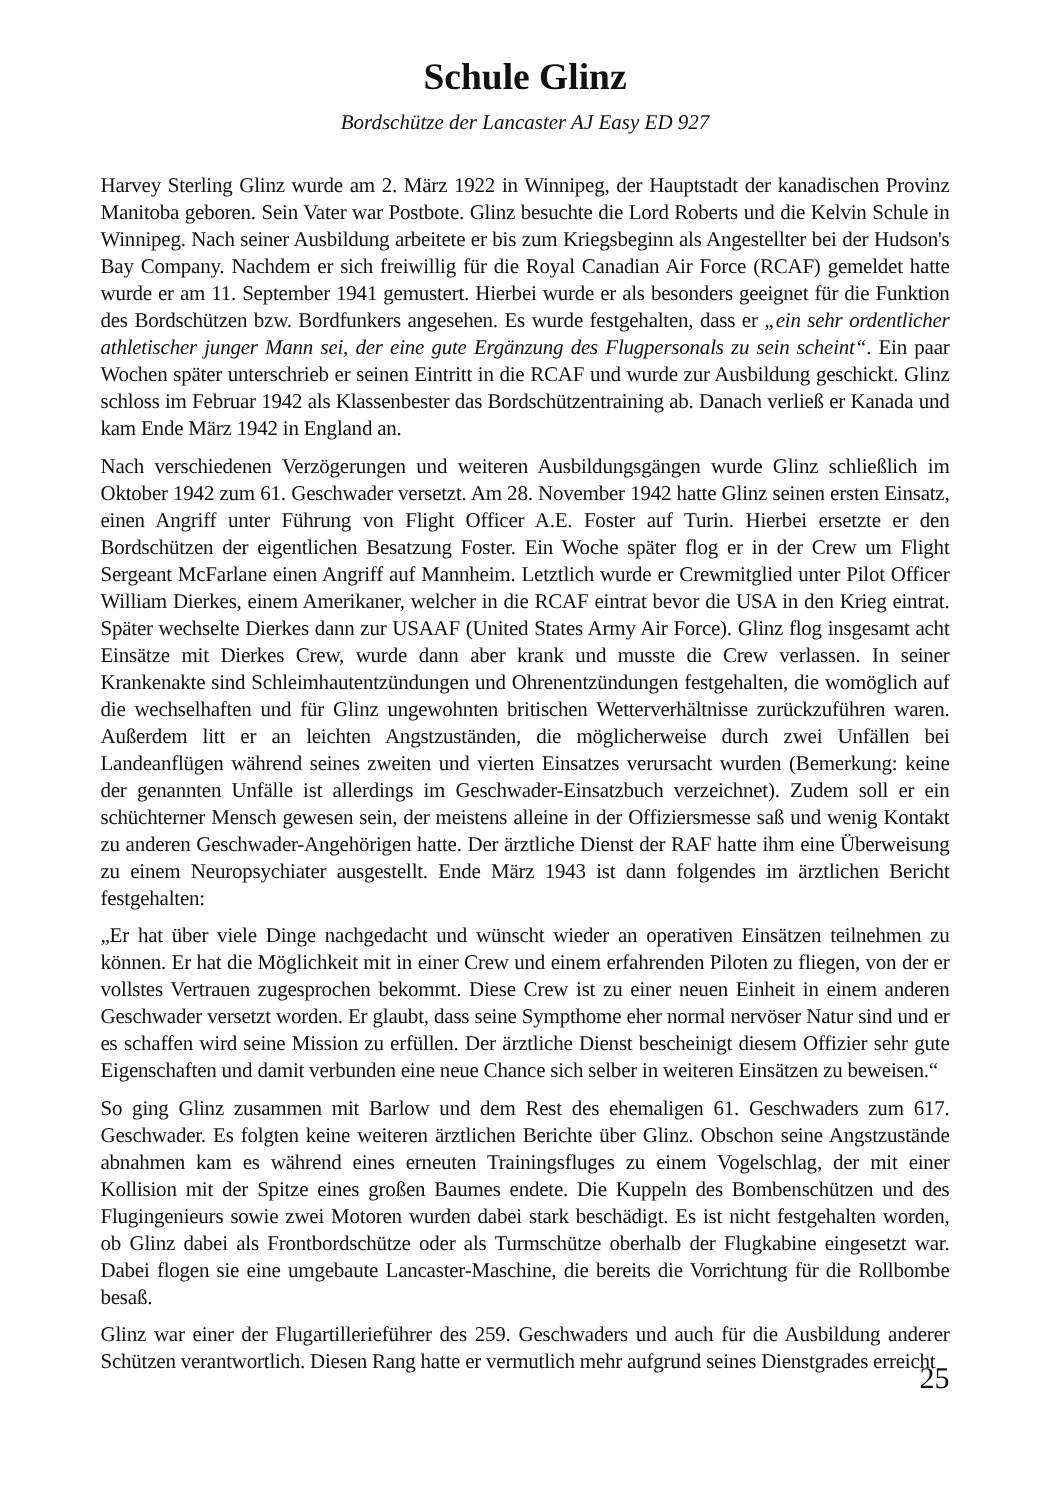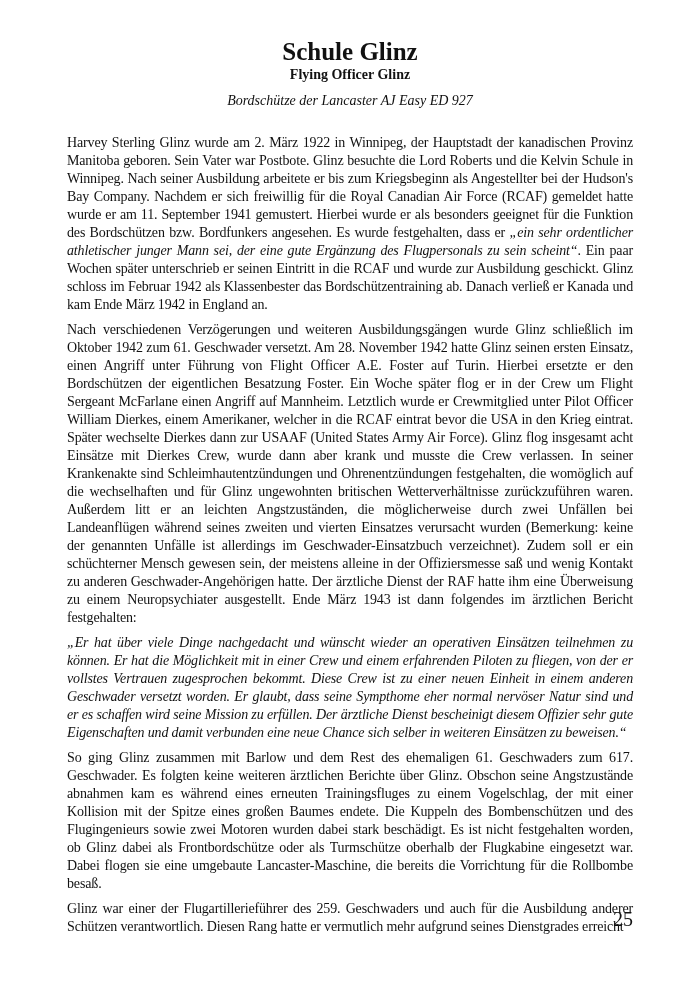--- a/index.html
+++ b/index.html
@@ -5,29 +5,28 @@
   html, body { margin: 0; padding: 0; background: #ffffff; }
   body { width: 699px; height: 992px; position: relative; overflow: hidden;
          font-family: "Liberation Serif", "DejaVu Serif", serif; color: #111; }
   .page { position: absolute; left: 67px; top: 38px; width: 566px; }
   .title { text-align: center; font-weight: bold; font-size: 25px; line-height: 28px; margin: 0; }
   .subtitle { text-align: center; font-weight: bold; font-size: 14px; line-height: 18px; margin: 0; }
   .role { text-align: center; font-style: italic; font-size: 14px; line-height: 18px; margin: 8px 0 0 0; }
   .body { margin-top: 24px; }
   p { margin: 0 0 7px 0; font-size: 14px; line-height: 18px; text-align: justify; letter-spacing: -0.15px; }
   em { font-style: italic; }
-  .quote { font-style: italic; }
+  .quote { }
   .pagenum { position: absolute; right: 66px; top: 908px; font-size: 20px; }
 </style>
 </head>
 <body>
 
 <div class="page">
   <h1 class="title">Schule Glinz</h1>
-  <div class="subtitle">Flying Officer Glinz</div>
   <div class="role">Bordschütze der Lancaster AJ Easy ED 927</div>
 
   <div class="body">
     <p><span>Harvey Sterling Glinz wurde am 2. März 1922 in Winnipeg, der Hauptstadt der kanadischen Provinz Manitoba geboren. Sein Vater war Postbote. Glinz besuchte die Lord Roberts und die Kelvin Schule in Winnipeg. Nach seiner Ausbildung arbeitete er bis zum Kriegsbeginn als Angestellter bei der Hudson's Bay Company. Nachdem er sich freiwillig für die Royal Canadian Air Force (RCAF) gemeldet hatte wurde er am 11. September 1941 gemustert. Hierbei wurde er als besonders geeignet für die Funktion des Bordschützen bzw. Bordfunkers angesehen. Es wurde festgehalten, dass er </span><em>„ein sehr ordentlicher athletischer junger Mann sei, der eine gute Ergänzung des Flugpersonals zu sein scheint“</em><span>. Ein paar Wochen später unterschrieb er seinen Eintritt in die RCAF und wurde zur Ausbildung geschickt. Glinz schloss im Februar 1942 als Klassenbester das Bordschützentraining ab. Danach verließ er Kanada und kam Ende März 1942 in England an.</span></p>
     <p><span>Nach verschiedenen Verzögerungen und weiteren Ausbildungsgängen wurde Glinz schließlich im Oktober 1942 zum 61. Geschwader versetzt. Am 28. November 1942 hatte Glinz seinen ersten Einsatz, einen Angriff unter Führung von Flight Officer A.E. Foster auf Turin. Hierbei ersetzte er den Bordschützen der eigentlichen Besatzung Foster. Ein Woche später flog er in der Crew um Flight Sergeant McFarlane einen Angriff auf Mannheim. Letztlich wurde er Crewmitglied unter Pilot Officer William Dierkes, einem Amerikaner, welcher in die RCAF eintrat bevor die USA in den Krieg eintrat. Später wechselte Dierkes dann zur USAAF (United States Army Air Force). Glinz flog insgesamt acht Einsätze mit Dierkes Crew, wurde dann aber krank und musste die Crew verlassen. In seiner Krankenakte sind Schleimhautentzündungen und Ohrenentzündungen festgehalten, die womöglich auf die wechselhaften und für Glinz ungewohnten britischen Wetterverhältnisse zurückzuführen waren. Außerdem litt er an leichten Angstzuständen, die möglicherweise durch zwei Unfällen bei Landeanflügen während seines zweiten und vierten Einsatzes verursacht wurden (Bemerkung: keine der genannten Unfälle ist allerdings im Geschwader-Einsatzbuch verzeichnet). Zudem soll er ein schüchterner Mensch gewesen sein, der meistens alleine in der Offiziersmesse saß und wenig Kontakt zu anderen Geschwader-Angehörigen hatte. Der ärztliche Dienst der RAF hatte ihm eine Überweisung zu einem Neuropsychiater ausgestellt. Ende März 1943  ist dann folgendes im ärztlichen Bericht festgehalten:</span></p>
     <p class="quote"><span>„Er hat über viele Dinge nachgedacht und wünscht wieder an operativen Einsätzen teilnehmen zu können. Er hat die Möglichkeit mit in einer Crew und einem erfahrenden Piloten zu fliegen, von der er vollstes Vertrauen zugesprochen bekommt. Diese Crew ist zu einer neuen Einheit in einem anderen Geschwader versetzt worden. Er glaubt, dass seine Sympthome eher normal nervöser Natur sind und er es schaffen wird seine Mission zu erfüllen. Der ärztliche Dienst bescheinigt diesem Offizier sehr gute Eigenschaften und damit verbunden eine neue Chance sich selber in weiteren Einsätzen zu beweisen.“</span></p>
     <p><span>So ging Glinz zusammen mit Barlow und dem Rest des ehemaligen 61. Geschwaders zum 617. Geschwader. Es folgten keine weiteren ärztlichen Berichte über Glinz. Obschon seine Angstzustände abnahmen kam es während eines erneuten Trainingsfluges zu einem Vogelschlag, der mit einer Kollision mit der Spitze eines großen Baumes endete. Die Kuppeln des Bombenschützen und des Flugingenieurs sowie zwei Motoren wurden dabei stark beschädigt. Es ist nicht festgehalten worden, ob Glinz dabei als Frontbordschütze oder als Turmschütze oberhalb der Flugkabine eingesetzt war. Dabei flogen sie eine umgebaute Lancaster-Maschine, die bereits die Vorrichtung für die Rollbombe besaß.</span></p>
     <p><span>Glinz war einer der Flugartillerieführer des 259. Geschwaders und auch für die Ausbildung anderer Schützen verantwortlich. Diesen Rang hatte er vermutlich mehr aufgrund seines Dienstgrades erreicht</span></p>
   </div>
 </div>

